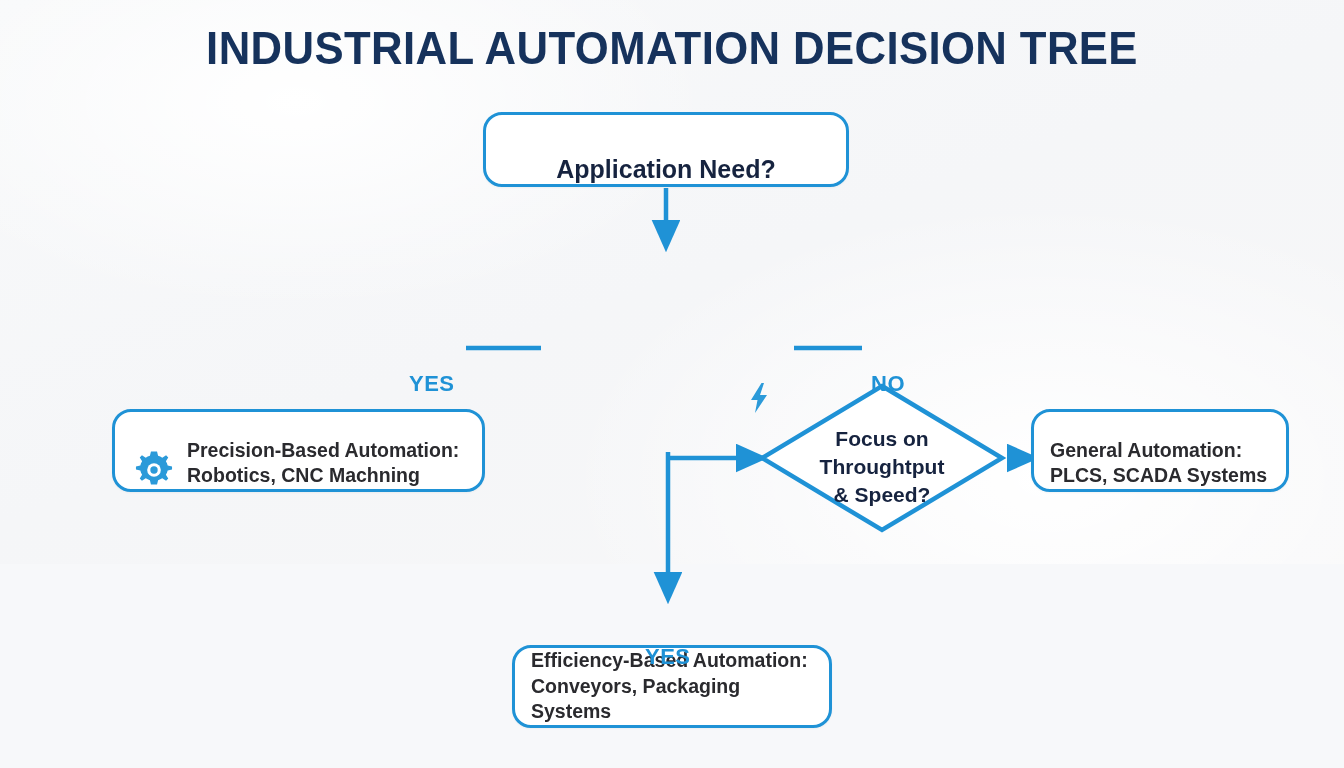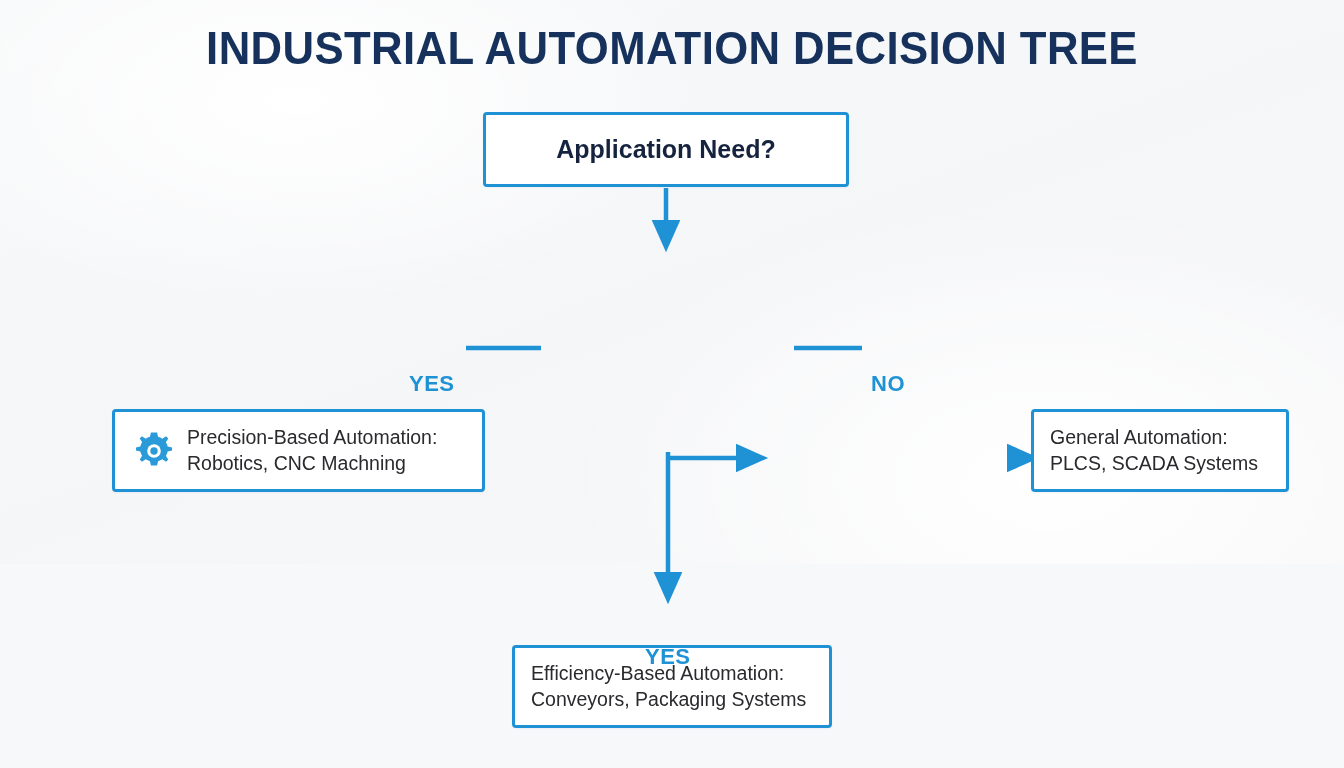--- a/index.html
+++ b/index.html
@@ -49,23 +49,23 @@
     height: 768px;
     pointer-events: none;
   }
 
   
   .node {
     position: absolute;
     box-sizing: border-box;
     background: #ffffff;
     border: 3px solid #1f92d6;
-    border-radius: 4px;
+    border-radius: 19px;
     display: flex;
-    align-items: center;
+    align-items: flex-end;
     box-shadow: 0 1px 2px rgba(20,50,80,0.05);
   }
 
   .node-root {
     left: 483px;
     top: 112px;
     width: 366px;
     height: 75px;
     justify-content: center;
   }
@@ -76,21 +76,21 @@
     text-align: center;
   }
 
   .node-outcome {
     padding: 0 16px;
   }
   .node-outcome .node-text {
     color: #2a2a2e;
     font-size: 19.5px;
     line-height: 1.32;
-    font-weight: normal;
+    font-weight: bold;
     white-space: pre-line;
   }
 
   .node-precision {
     left: 112px;
     top: 409px;
     width: 373px;
     height: 83px;
     gap: 14px;
   }
@@ -207,20 +207,31 @@
 
       <path d="M1007,458 L1023,458" marker-end="url(#ah)"></path>
     </g>
   </svg>
 
   <div class="node node-root">
     <span class="node-text">Application Need?</span>
   </div>
 
 
+  <div class="diamond diamond-throughput">
+    <svg width="246" height="150" viewBox="0 0 246 150">
+      <polygon points="123,3 243,75 123,147 3,75" fill="#ffffff" stroke="#1f92d6" stroke-width="4.5"></polygon>
+    </svg>
+    <svg class="bolt-icon" viewBox="0 0 22 30">
+      <path d="M13.5 0 L3 17 L9.5 17 L7 30 L19 12 L12 12 L16 0 Z" fill="#2b9ad9"></path>
+    </svg>
+    <div class="diamond-label">Focus on
+Throughtput
+&amp; Speed?</div>
+  </div>
 
   <div class="node node-outcome node-precision">
     <svg class="gear-icon" viewBox="0 0 40 40">
       <path fill="#2b9ad9" d="M20 0.5 l3.2 0 1.1 4.6 c1.6 0.4 3.1 1.0 4.4 1.9 l4.0 -2.5 2.3 2.3 -2.5 4.0 c0.9 1.3 1.5 2.8 1.9 4.4 l4.6 1.1 0 3.2 -4.6 1.1 c-0.4 1.6 -1.0 3.1 -1.9 4.4 l2.5 4.0 -2.3 2.3 -4.0 -2.5 c-1.3 0.9 -2.8 1.5 -4.4 1.9 l-1.1 4.6 -3.2 0 -3.2 0 -1.1 -4.6 c-1.6 -0.4 -3.1 -1.0 -4.4 -1.9 l-4.0 2.5 -2.3 -2.3 2.5 -4.0 c-0.9 -1.3 -1.5 -2.8 -1.9 -4.4 l-4.6 -1.1 0 -3.2 4.6 -1.1 c0.4 -1.6 1.0 -3.1 1.9 -4.4 l-2.5 -4.0 2.3 -2.3 4.0 2.5 c1.3 -0.9 2.8 -1.5 4.4 -1.9 l1.1 -4.6 z"></path>
       <circle cx="20" cy="20" r="9.4" fill="#2b9ad9"></circle>
       <circle cx="20" cy="20" r="7.2" fill="#ffffff"></circle>
       <circle cx="20" cy="20" r="3.9" fill="#2b9ad9"></circle>
     </svg>
     <span class="node-text">Precision-Based Automation:
 Robotics, CNC Machning</span>

